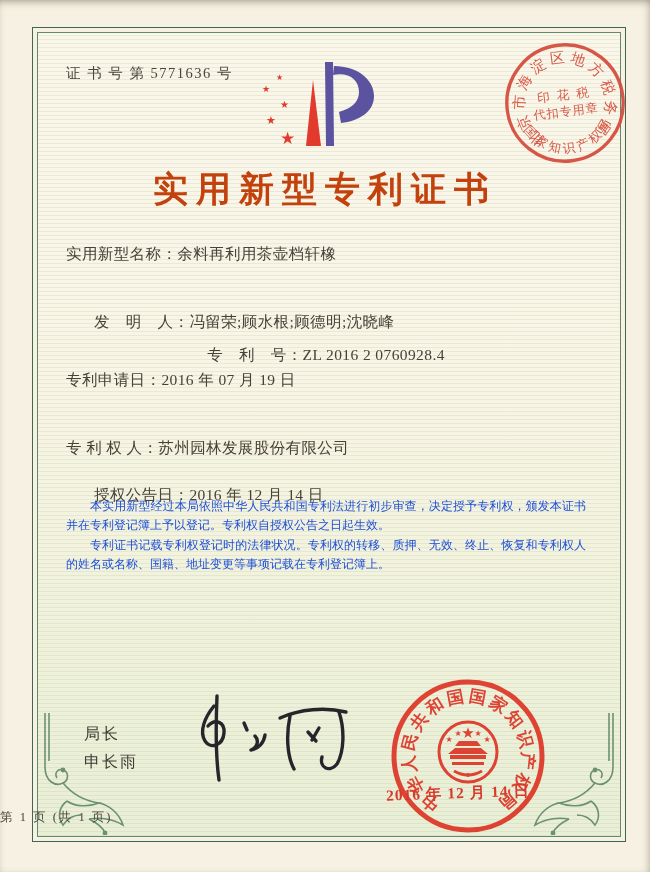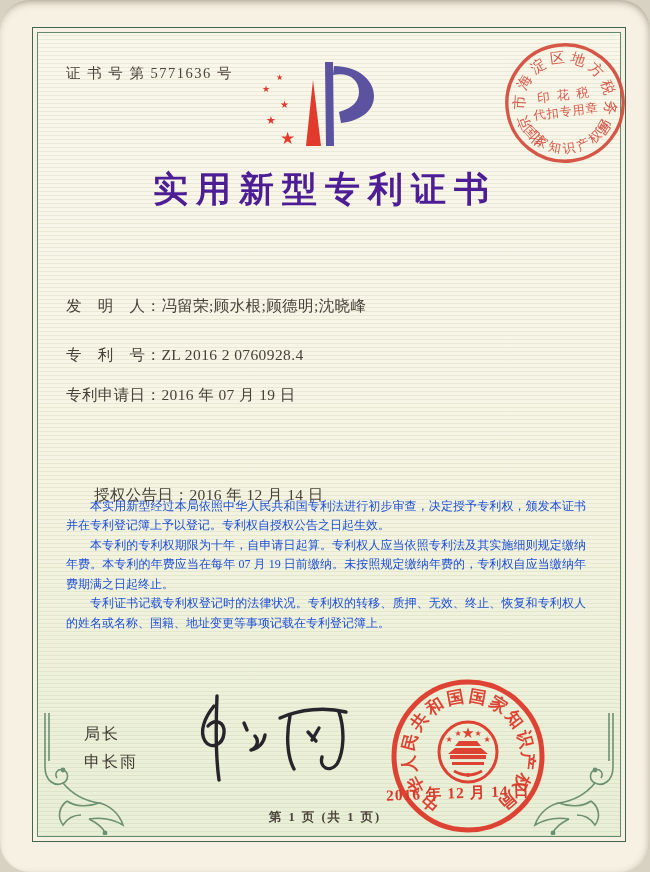--- a/index.html
+++ b/index.html
@@ -2,64 +2,63 @@
 <html><head>
 <meta charset="utf-8">
 <style>
   html,body { margin:0; padding:0; background:#d8d2c2; }
   .paper {
     position:relative; width:650px; height:872px; margin:0 auto;
     background:#f6f1e2;
     font-family:"Liberation Serif","DejaVu Serif",serif;
     color:#45403a; overflow:hidden;
     box-shadow: inset 0 5px 8px -4px rgba(70,60,45,.45), inset -4px 0 8px -4px rgba(70,60,45,.3);
-    border-radius: 30px;
   }
   
   .inner-bg {
     position:absolute; left:38px; top:33px; right:30px; bottom:36px;
     background:
       repeating-linear-gradient(0deg, rgba(150,178,118,.16) 0 1px, rgba(0,0,0,0) 1px 4px),
       linear-gradient(180deg, #faf6ea 0%, #f8f4e6 45%, #f1f2dd 70%, #e9eed6 100%);
   }
   .frame-outer { position:absolute; left:32px; top:27px; right:24px; bottom:30px; border:1.5px solid #45664e; }
   .frame-inner { position:absolute; left:37px; top:32px; right:29px; bottom:35px; border:1.5px solid #628a6b; }
 
   .abs { position:absolute; }
   .cert-no { left:66px; top:64px; font-size:14.5px; letter-spacing:1.5px; color:#4a443c; }
 
   .logo { left:254px; top:54px; width:150px; height:106px; }
 
   .title { left:0; top:166px; width:100%; text-align:center; font-size:35px; font-weight:600;
-           letter-spacing:8px; color:#4c1d95; }
+           letter-spacing:8px; color:#c2410c; }
 
   .seal-top { left:502px; top:40px; width:126px; height:126px; transform:rotate(-7deg); opacity:.92; }
 
   .field { left:66px; width:520px; font-size:15.5px; color:#474138; letter-spacing:.4px; white-space:nowrap; }
-  .f0 { top:244px; } .f1 { top:296px; } .f2 { top:345px; }
-  .f3 { top:385px; } .f4 { top:438px; } .f5 { top:485px;margin-left:28px; }
+  .f0 { top:244px; } .f1 { top:312px;margin-left:28px; } .f2 { top:345px;text-align:center; }
+  .f3 { top:370px; } .f4 { top:438px; } .f5 { top:485px;margin-left:28px; }
 
   .body-text { left:66px; top:497px; width:520px; font-size:12px; line-height:1.62;
                text-align:justify; color:#1d4ed8; }
   .body-text p { margin:0; text-indent:2em; }
 
   .signer { left:84px; top:720px; font-size:16px; line-height:28px; color:#3f3a33; letter-spacing:2px; }
 
   .signature { left:172px; top:690px; width:190px; height:100px; }
 
   .seal-bottom { left:388px; top:676px; width:160px; height:160px; opacity:.93; }
   .seal-date { left:386px; top:782px; width:210px; font-size:15.5px; font-weight:600;
                color:#d8392b; letter-spacing:1px; transform:rotate(-2deg); }
 
   .ornament { bottom:37px; height:122px; width:96px; opacity:.9; }
   .orn-right { right:30px; }
   .orn-left  { left:38px; transform:scaleX(-1); }
 
-  .footer { left:0; top:809px; width:100%; text-align:center; font-size:12.5px;
-            letter-spacing:2px; color:#4a443c;font-weight:bold; }
+  .footer { left:0; top:809px; width:100%; font-size:12.5px;
+            letter-spacing:2px; color:#4a443c; }
 </style>
 </head>
 <body>
 
 <div class="paper">
 
   <div class="inner-bg"></div>
   <div class="frame-outer"></div>
   <div class="frame-inner"></div>
 
@@ -87,36 +86,41 @@
     </text>
     <text font-size="13" fill="#d44a3a" letter-spacing="3.2">
       <textPath href="#arcBot1" startOffset="50%" text-anchor="middle">国家知识产权局</textPath>
     </text>
     <text x="65" y="61" font-size="13" fill="#d44a3a" text-anchor="middle" letter-spacing="2">印 花 税</text>
     <text x="65" y="78" font-size="12.5" fill="#d44a3a" text-anchor="middle" letter-spacing="1">代扣专用章</text>
   </svg>
 
   <div class="abs title">实用新型专利证书</div>
 
+  <div class="abs field f0">
+    <span>实用新型名称：</span><span>余料再利用茶壶档轩橡</span>
+  </div>
   <div class="abs field f1">
     <span>发　明　人：</span><span>冯留荣;顾水根;顾德明;沈晓峰</span>
   </div>
   <div class="abs field f2">
     <span>专　利　号：</span><span>ZL 2016 2 0760928.4</span>
   </div>
   <div class="abs field f3">
     <span>专利申请日：</span><span>2016 年 07 月 19 日</span>
   </div>
+  <div class="abs field f4">
+    <span>专 利 权 人：</span><span>苏州园林发展股份有限公司</span>
+  </div>
   <div class="abs field f5">
     <span>授权公告日：</span><span>2016 年 12 月 14 日</span>
   </div>
 
   <div class="abs body-text">
     <p>本实用新型经过本局依照中华人民共和国专利法进行初步审查，决定授予专利权，颁发本证书并在专利登记簿上予以登记。专利权自授权公告之日起生效。</p>
-    <p>本专利的专利权期限为十年，自申请日起算。专利权人应当依照专利法及其实施细则规定缴纳年费。本专利的年费应当在每年 07 月 19 日前缴纳。未按照规定缴纳年费的，专利权自应当缴纳年费期满之日起终止。</p>
     <p>专利证书记载专利权登记时的法律状况。专利权的转移、质押、无效、终止、恢复和专利权人的姓名或名称、国籍、地址变更等事项记载在专利登记簿上。</p>
   </div>
 
   <div class="abs signer">
     <div>局长</div>
     <div>申长雨</div>
   </div>
 
   <svg class="abs signature" viewBox="0 0 190 100" fill="none" stroke="#27252b" stroke-width="3.4" stroke-linecap="round" stroke-linejoin="round">
     <path d="M 42,16 C 33,27 27,41 33,51 C 39,60 51,55 52,43 C 53,32 43,28 36,36"></path>

